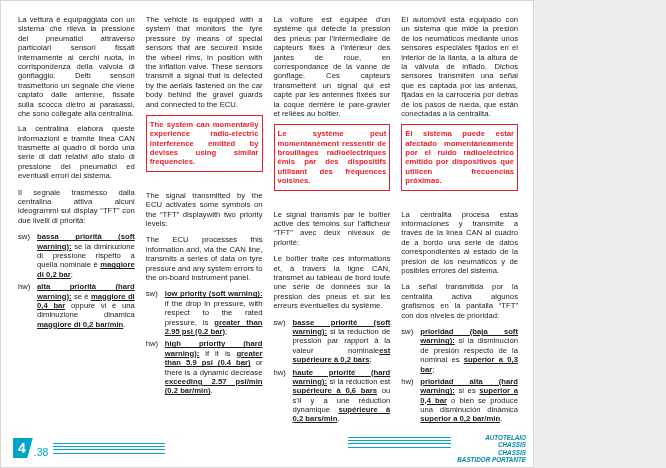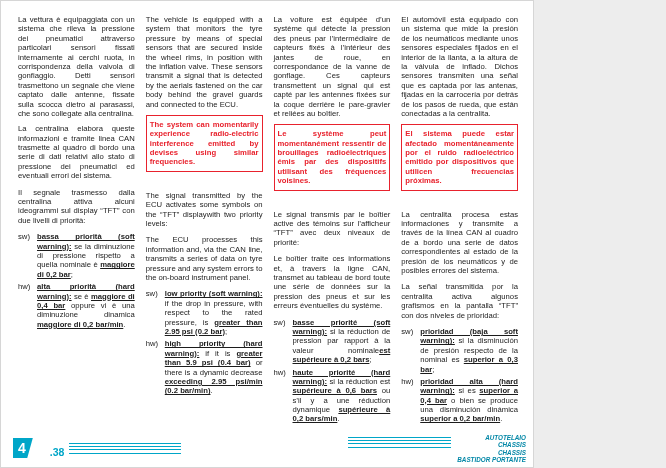--- a/index.html
+++ b/index.html
@@ -34,21 +34,21 @@
     position:absolute;left:12px;right:7px;bottom:3px;height:30px;
     display:flex;align-items:flex-start;
   }
   .footer-left{display:flex;align-items:center;width:335px;gap:5px;padding-top:4px;}
   .pagenum{display:flex;align-items:flex-end;gap:1px;}
   .pn-badge{
     display:inline-block;background:var(--teal);color:#fff;font-weight:bold;
     font-size:14px;line-height:1;padding:3px 7px 3px 5px;
     clip-path:polygon(0 0,100% 0,72% 100%,0 100%);
   }
-  .pn-minor{color:var(--teal);font-weight:bold;font-size:10.5px;line-height:1;padding-bottom:1px;margin-left:16px;}
+  .pn-minor{color:var(--teal);font-weight:normal;font-size:10.5px;line-height:1;padding-bottom:1px;}
   .rule-lines{
     width:112px;height:11px;
     background:repeating-linear-gradient(to bottom,var(--teal) 0,var(--teal) 1px,transparent 1px,transparent 3.2px);
   }
   .footer-right{flex:1;display:flex;align-items:flex-start;}
   .stripes{
     flex:1;height:11px;margin-top:3px;
     background:repeating-linear-gradient(to bottom,var(--teal) 0,var(--teal) 1px,transparent 1px,transparent 3.2px);
   }
   .sections{
@@ -81,21 +81,21 @@
       <p class="para intro">The vehicle is equipped with a system that monitors the tyre pressure by means of special sensors that are secured inside the wheel rims, in position with the inflation valve. These sensors transmit a signal that is detected by the aerials fastened on the car body behind the gravel guards and connected to the ECU.</p>
       <div class="warning">The system can momentarily experience radio-electric interference emitted by devises using similar frequencies.</div>
       <p class="para">The signal transmitted by the ECU activates some symbols on the “TFT” displaywith two priority levels:</p>
       <p class="para">The ECU processes this information and, via the CAN line, transmits a series of data on tyre pressure and any system errors to the on-board instrument panel.</p>
       <div class="item">
         <span class="item-label">sw)</span>
         <span class="item-body"><b>low priority (soft warning):</b><span> if the drop in pressure, with respect to the rated pressure, is </span><b>greater than 2.95 psi (0.2 bar)</b><span>;</span></span>
       </div>
       <div class="item">
         <span class="item-label">hw)</span>
-        <span class="item-body"><b>high priority (hard warning):</b><span> if it is </span><b>greater than 5.9 psi (0.4 bar)</b><span> or there is a dynamic decrease </span><b>exceeding 2.95 psi/min (0.2 bar/min)</b><span>.</span></span>
+        <span class="item-body"><b>high priority (hard warning):</b><span> if it is </span><b>greater than 5.9 psi (0.4 bar)</b><span> or there is a dynamic decrease </span><b>exceeding 2.57 psi/min (0.2 bar/min)</b><span>.</span></span>
       </div>
     </section>
 
     <section class="col" lang="fr">
       <p class="para intro">La voiture est équipée d’un système qui détecte la pression des pneus par l’intermédiaire de capteurs fixés à l’intérieur des jantes de roue, en correspondance de la vanne de gonflage. Ces capteurs transmettent un signal qui est capté par les antennes fixées sur la coque derrière le pare-gravier et reliées au boîtier.</p>
       <div class="warning">Le système peut momentanément ressentir de brouillages radioélectriques émis par des dispositifs utilisant des fréquences voisines.</div>
       <p class="para">Le signal transmis par le boîtier active des témoins sur l’afficheur “TFT” avec deux niveaux de priorité:</p>
       <p class="para">Le boîtier traite ces informations et, à travers la ligne CAN, transmet au tableau de bord toute une série de données sur la pression des pneus et sur les erreurs éventuelles du système.</p>
       <div class="item">
         <span class="item-label">sw)</span>

